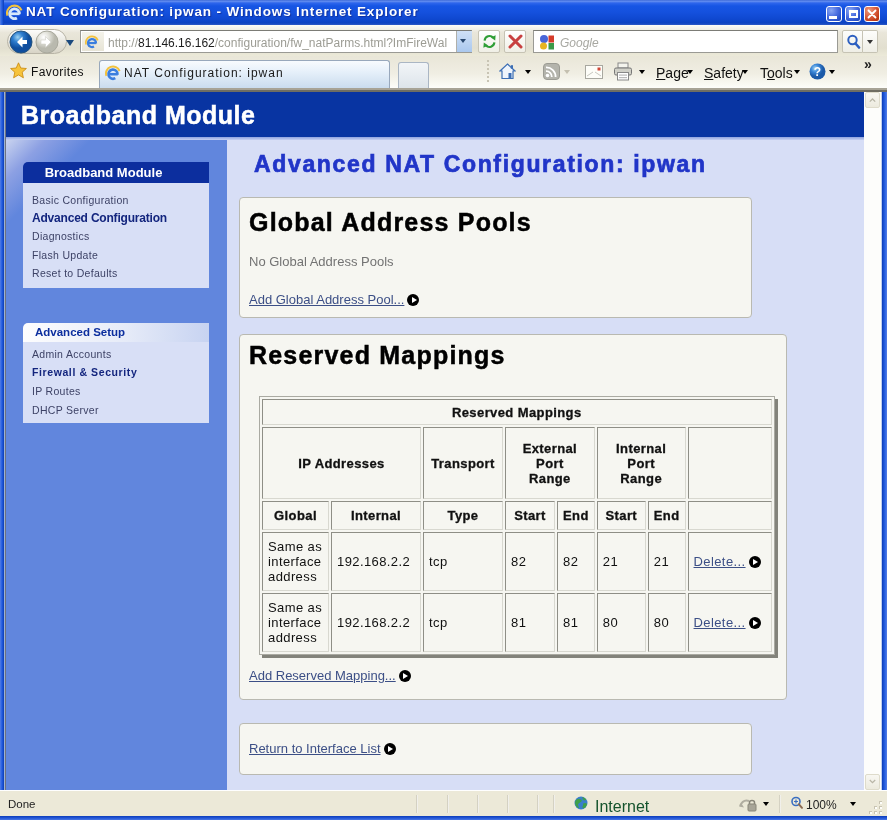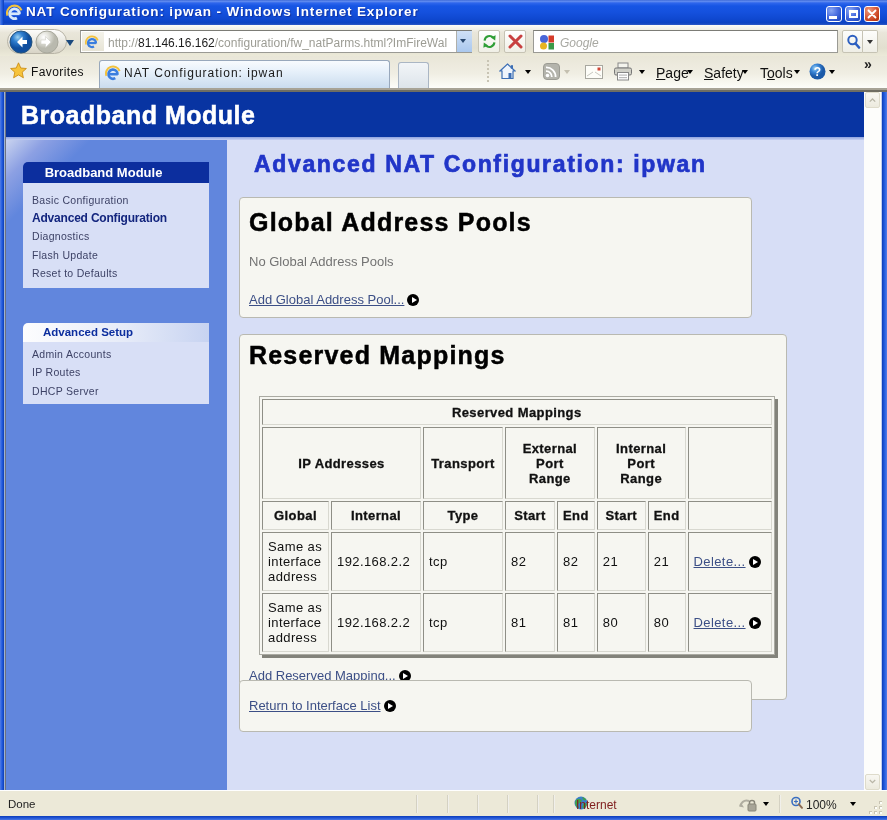--- a/index.html
+++ b/index.html
@@ -45,21 +45,21 @@
 
 #page{left:6px;top:92px;width:858px;height:698px;background:#d7def6;overflow:hidden}
 #pagehead{position:absolute;left:0;top:0;width:858px;height:45px;background:#0834a2}
 #pagetrans{position:absolute;left:0;top:45px;width:858px;height:3px;background:linear-gradient(180deg,#8ea2e0,#c6d0f2)}
 #pagehead span{position:absolute;left:15px;top:9px;color:#fff;font-size:25px;font-weight:bold;letter-spacing:.5px;-webkit-text-stroke:.5px #fff}
 #sidebar{position:absolute;left:0;top:48px;width:221px;height:650px;background:linear-gradient(135deg,#c9d3ef 0,#8ca0e3 28px,#6186dd 60px,#6186dd 100%)}
 #main{position:absolute;left:221px;top:48px;width:637px;height:650px;background:#d7def6}
 
 .navbox{position:absolute;left:17px;width:186px}
 .nav-head1{background:#0c2e9e;color:#fff;font-size:13px;font-weight:bold;text-align:center;height:21px;line-height:21px;border-radius:5px 0 0 0;padding-right:25px}
-.nav-head2{background:linear-gradient(90deg,#fdfdfe 0,#e6ebf8 55%,#c7d3f1 100%);color:#0c2e9e;font-size:11.5px;font-weight:bold;height:19px;line-height:19px;padding-left:20px;border-radius:5px 0 0 0}
+.nav-head2{background:linear-gradient(90deg,#fdfdfe 0,#e6ebf8 55%,#c7d3f1 100%);color:#0c2e9e;font-size:11.5px;font-weight:bold;height:19px;line-height:19px;padding-left:12px;border-radius:5px 0 0 0}
 .nav-body{background:#d8dff6;padding:8px 0 6px 9px}
 .nav-body div{font-size:10.5px;letter-spacing:.3px;color:#3d4266;height:18.2px;line-height:18.2px}
 .nb2{padding:2.5px 0 3px 9px !important}
 .nb2 div{height:18.9px;line-height:18.9px}
 .nav-body div.bold{font-weight:bold;color:#13257e;letter-spacing:.6px}
 
 #h1{position:absolute;left:27px;top:11px;font-size:23px;font-weight:bold;color:#2135c8;letter-spacing:1.65px;-webkit-text-stroke:.7px #2135c8}
 .cbox{position:absolute;left:12px;background:#f6f6f1;border:1px solid #b9b9b1;border-radius:4px}
 .cbox h2{margin:0;position:absolute;left:9px;font-size:25px;font-weight:bold;color:#000;letter-spacing:1.2px;white-space:nowrap;-webkit-text-stroke:.5px #000}
 .smalltext{position:absolute;font-size:13px;color:#737373;white-space:nowrap}
@@ -72,21 +72,21 @@
 #rmtable td.c{text-align:center;font-weight:bold;-webkit-text-stroke:.3px #111}
 
 #scroll{left:864px;top:92px;width:17px;height:698px;background:#fdfdfb}
 #scrollline{left:881px;top:92px;width:1px;height:698px;background:#c0d0ee}
 .sbtn{left:865px;width:15px;height:16px;background:linear-gradient(180deg,#f8f7f2,#eceade);border:1px solid #dedbcb;border-radius:2px}
 .chev{position:absolute;left:3px;width:7px;height:7px}
 
 #status{left:0;top:790px;width:887px;height:26px;background:#ece9d8;border-top:1px solid #fff}
 #status .tick{position:absolute;top:4px;width:2px;height:18px;background:linear-gradient(90deg,#c6c2ae,#fff)}
 #statusdone{position:absolute;left:8px;top:7px;font-size:11.5px;color:#222}
-#statusinternet{position:absolute;left:576px;top:7px;font-size:12px;color:#7f1d1d}
+#statusinternet{position:absolute;left:595px;top:7px;font-size:16px;color:#14532d}
 #zoomtxt{position:absolute;left:806px;top:7px;font-size:12px;color:#222}
 </style></head>
 <body>
 <div class="abs" id="titlebar"></div>
 <div class="abs" id="bL"></div>
 <div class="abs" id="bR"></div>
 <div class="abs" id="bB"></div>
 <div class="abs" id="title-text">NAT Configuration: ipwan - Windows Internet Explorer</div>
 <div class="abs wbtn blue" style="left:826px">
     <span class="glyph" style="left:2px;top:9px;width:8px;height:3px;background:#fff"></span>
@@ -246,20 +246,21 @@
         <div class="bold" style="font-size:12px;letter-spacing:-.2px">Advanced Configuration</div>
         <div>Diagnostics</div>
         <div>Flash Update</div>
         <div>Reset to Defaults</div>
       </div>
     </div>
     <div class="navbox" style="top:183px">
       <div class="nav-head2">Advanced Setup</div>
       <div class="nav-body nb2">
         <div>Admin Accounts</div>
+        <div class="bold">Firewall &amp; Security</div>
         <div>IP Routes</div>
         <div>DHCP Server</div>
       </div>
     </div>
   </div>
   <div id="main">
     <div id="h1">Advanced NAT Configuration: ipwan</div>
     <div class="cbox" id="boxA" style="top:57px;width:513px;height:121px">
       <h2 style="top:10px">Global Address Pools</h2>
       <div class="smalltext" style="left:9px;top:56px">No Global Address Pools</div>
@@ -306,21 +307,21 @@
               <td>81</td>
               <td>81</td>
               <td>80</td>
               <td>80</td>
           <td><span class="plink" style="position:static">Delete...</span><span class="arrowcirc"></span></td>
         </tr>
       </tbody>
         </table>
       <div class="plink" style="left:9px;top:333px">Add Reserved Mapping...<span class="arrowcirc"></span></div>
     </div>
-    <div class="cbox" id="boxC" style="top:540px;width:513px;height:52px">
+    <div class="cbox" id="boxC" style="top:583px;width:513px;height:52px">
       <div class="plink" style="left:9px;top:17px">Return to Interface List<span class="arrowcirc"></span></div>
     </div>
   </div>
 </div>
 <div class="abs" style="left:4px;top:92px;width:1px;height:698px;background:#9cb2d4"></div>
 <div class="abs" style="left:5px;top:92px;width:1px;height:698px;background:#6e7280"></div>
 <div class="abs" id="scroll"></div>
 <div class="abs" id="scrollline"></div>
 <div class="abs sbtn" style="top:92px">
     <svg class="chev" style="top:4px" width="9" height="8" viewBox="0 0 9 8">

